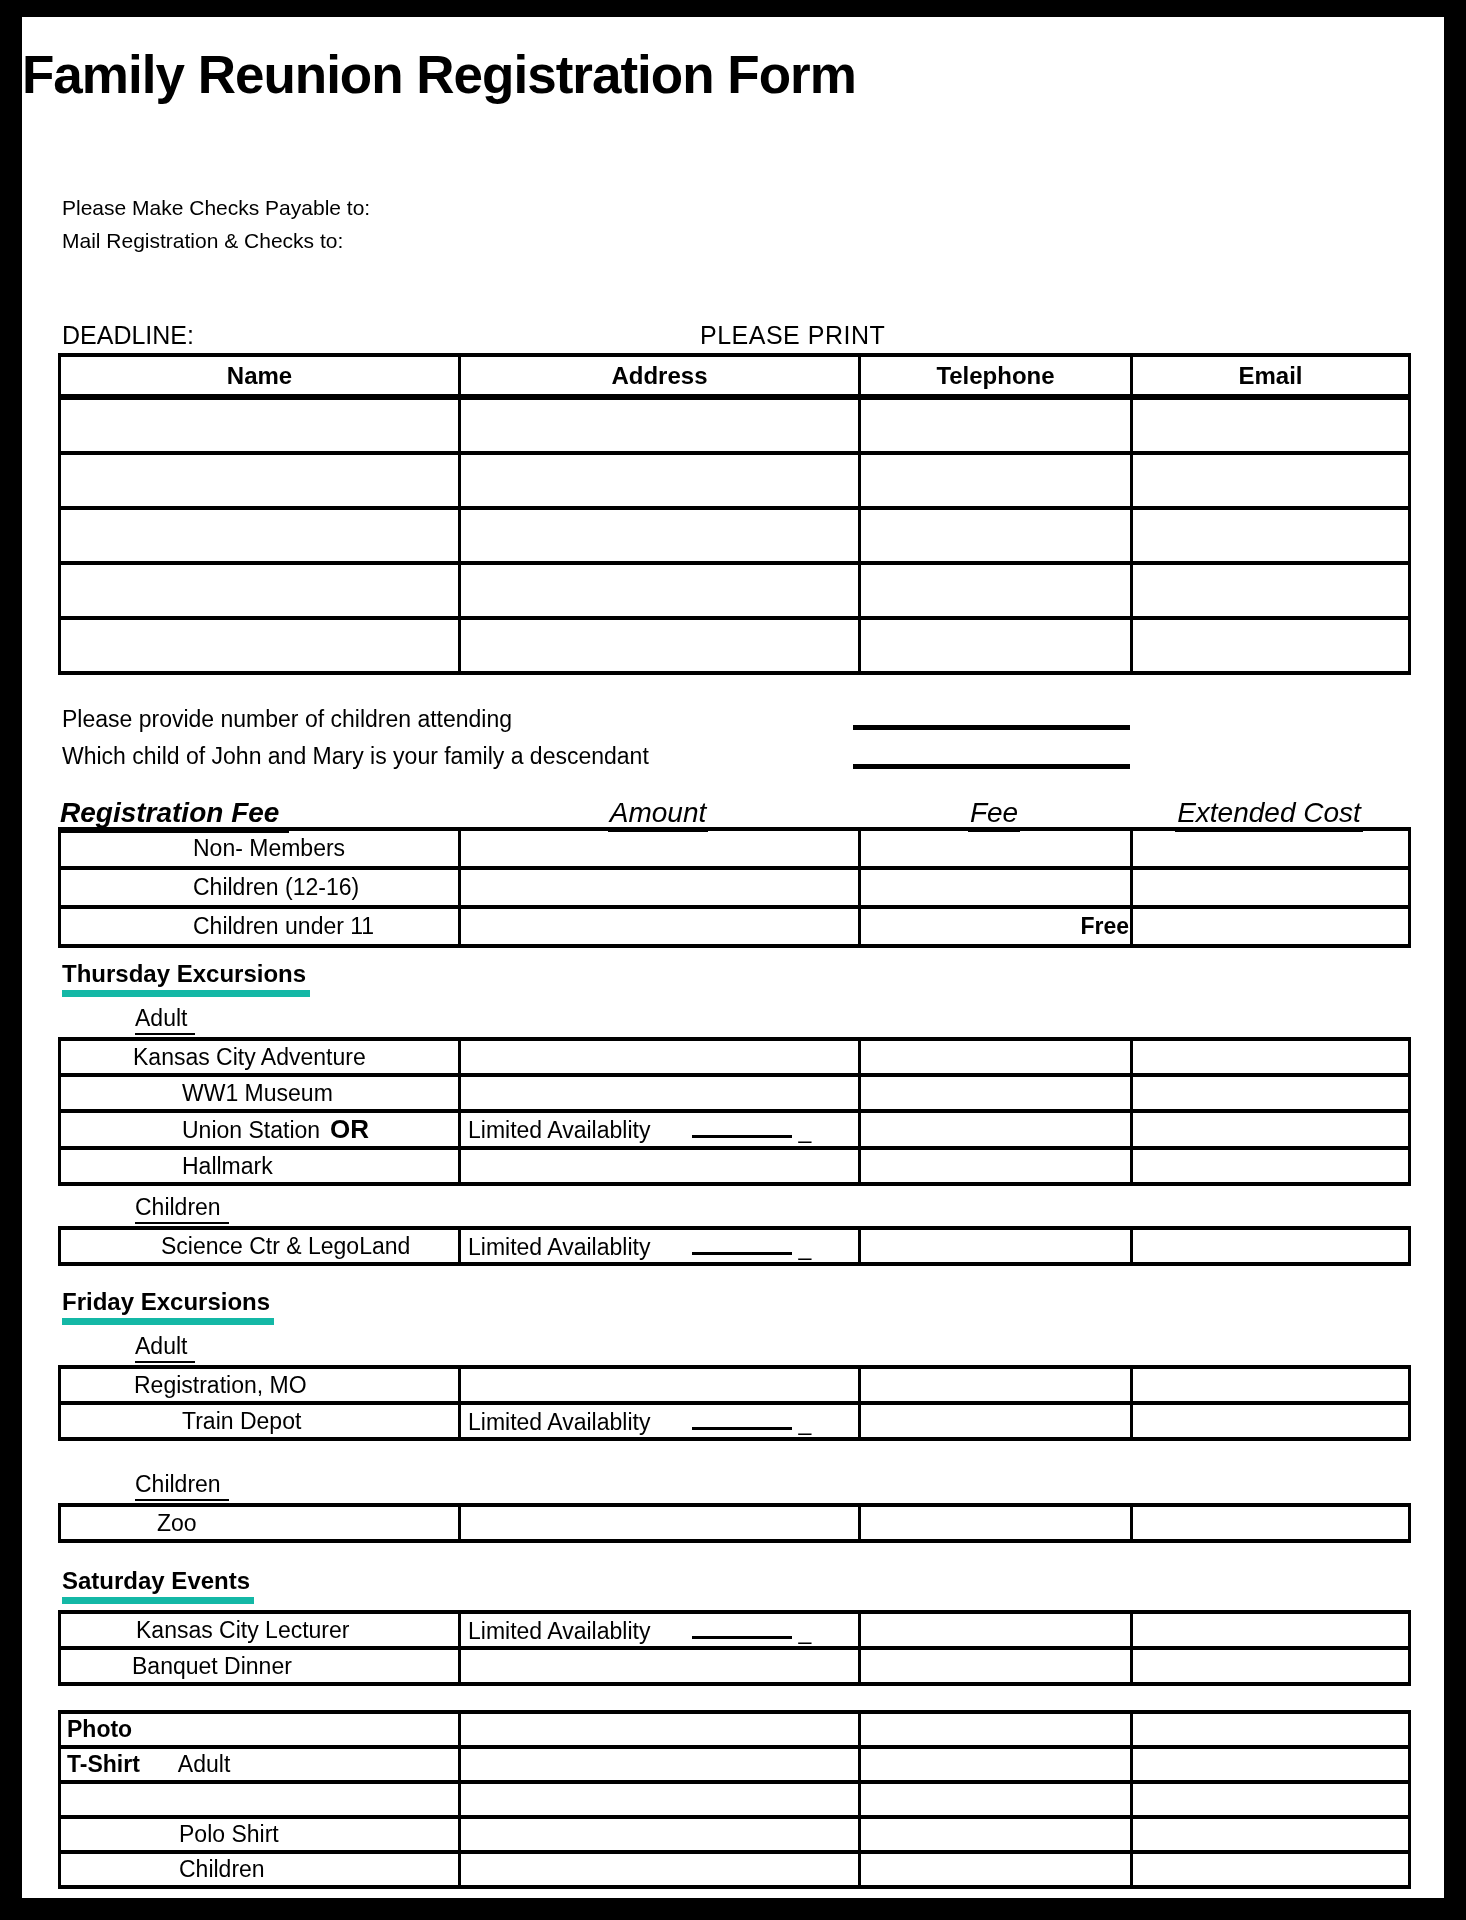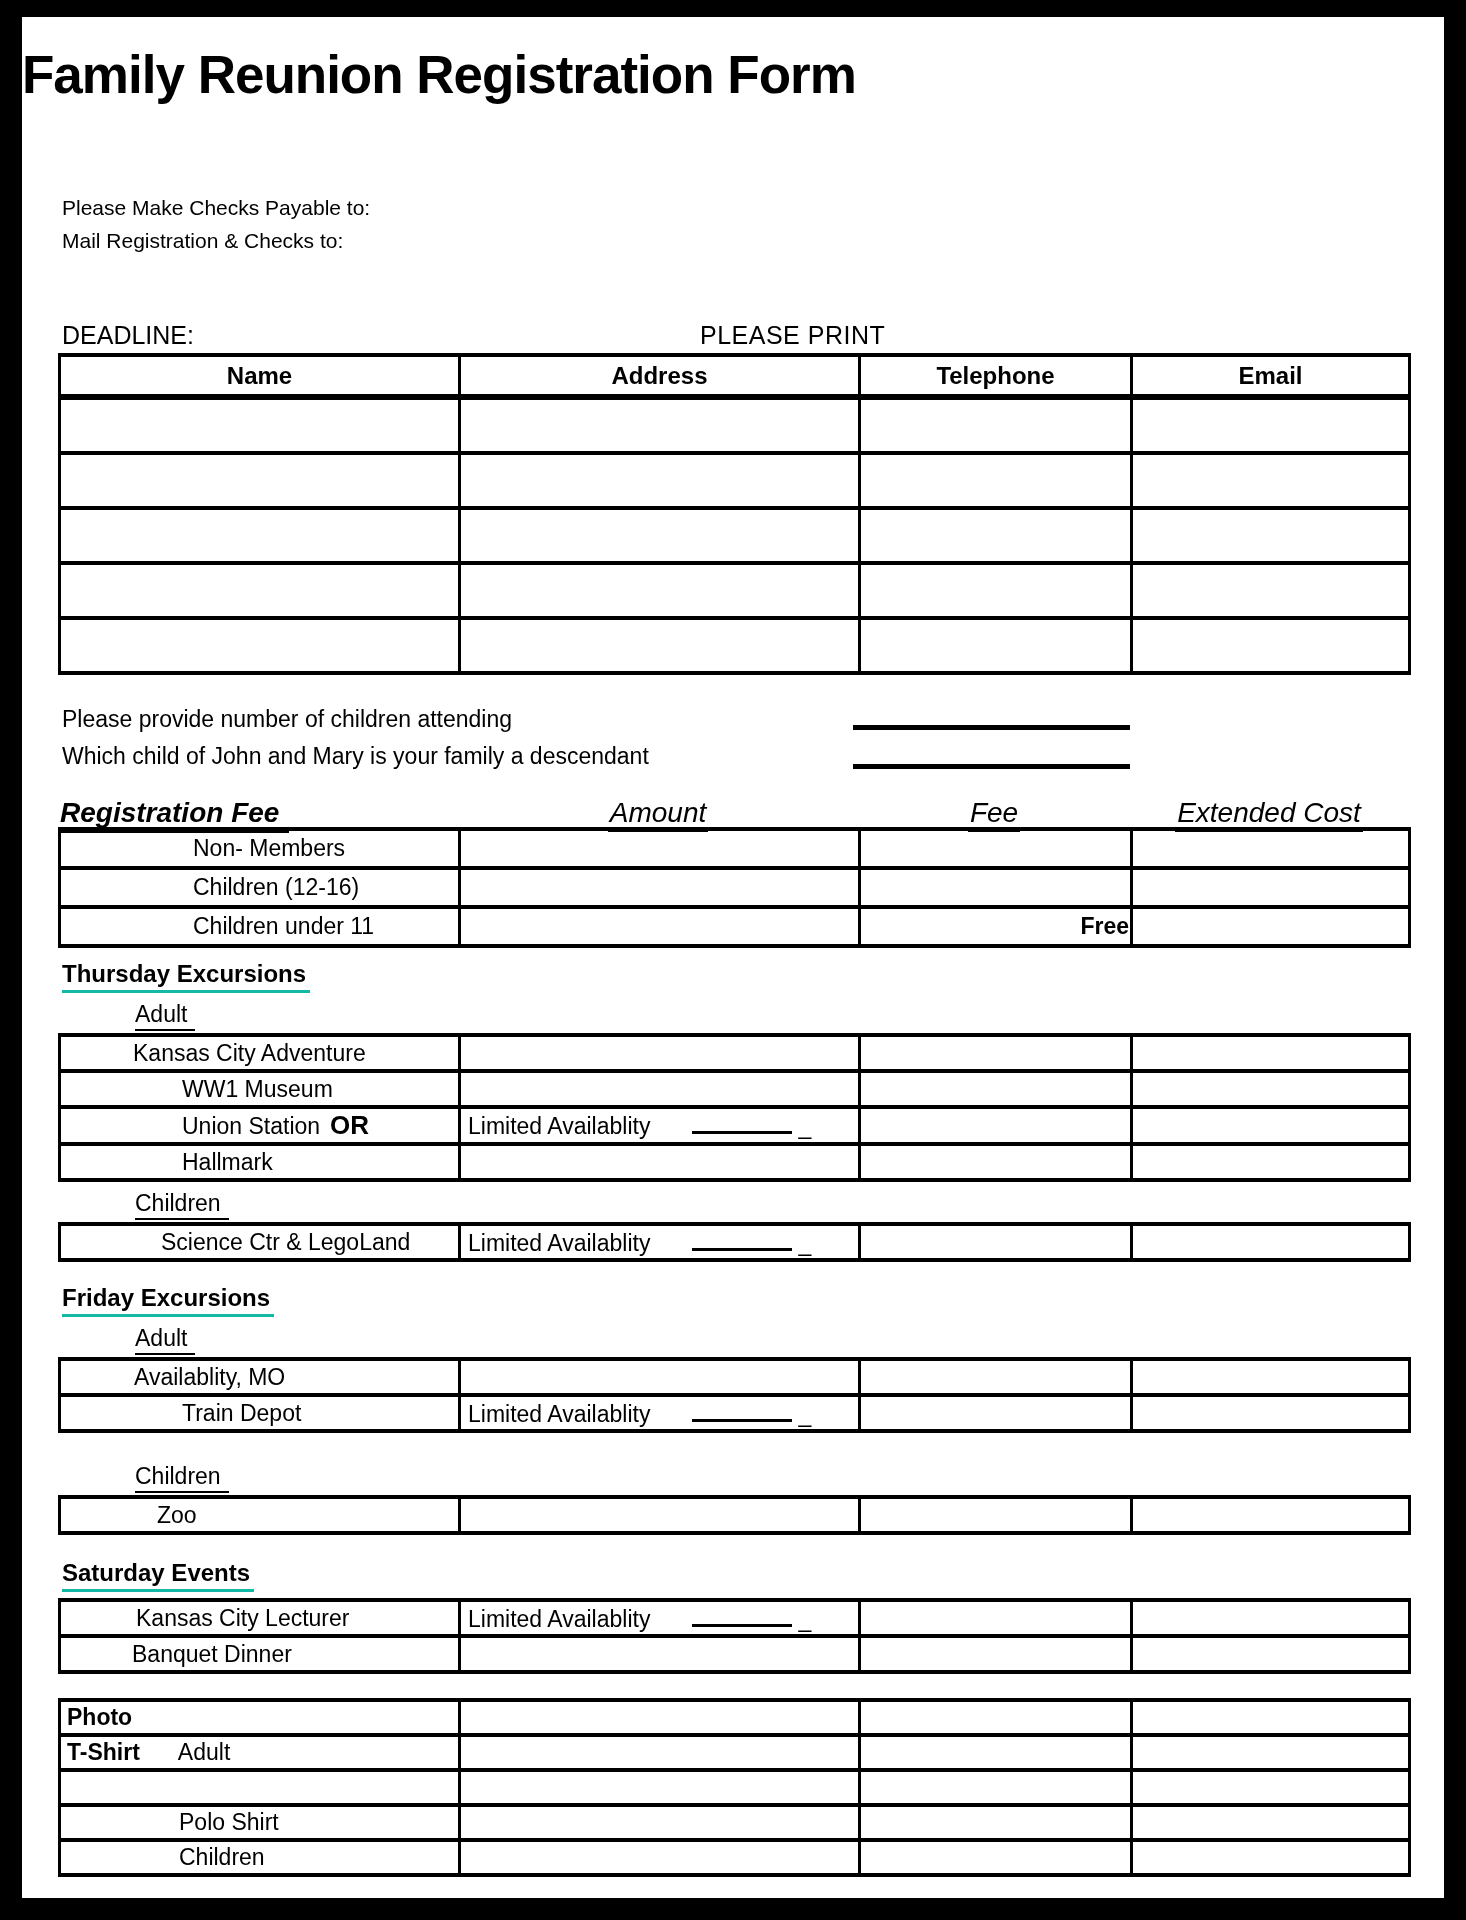--- a/index.html
+++ b/index.html
@@ -43,21 +43,21 @@
   .regfee-head .cell{text-align:center;}
   .regfee-head .cell.first{text-align:left;}
   .u{display:inline-block;border-bottom:2px solid #000;padding:0 2px 1px 2px;}
   .u.bold{font-weight:bold;border-bottom-width:3px;padding-right:10px;}
   table.regfee{margin-top:2px;}
   .regfee td{height:33px;}
   .regfee td.lbl{padding-left:132px;}
   .regfee td.free{font-weight:bold;text-align:right;}
   
   .sec-head{margin:0 0 0 40px;font-size:24px;font-weight:bold;}
-  .sec-head span{display:inline-block;border-bottom:3px solid #14b8a6;padding:0 4px 2px 0;}
+  .sec-head span{display:inline-block;border-bottom:7px solid #14b8a6;padding:0 4px 2px 0;}
   .mt-thu{margin-top:12px;}
   .mt-fri{margin-top:22px;}
   .mt-sat{margin-top:24px;}
   .sub{margin:8px 0 2px 113px;font-size:23px;}
   .sub span{display:inline-block;border-bottom:2px solid #000;padding:0 8px 1px 0;}
   .sub.g30{margin-top:30px;}
   table.exc td{height:30px;}
   .pl72{padding-left:72px;}.pl121{padding-left:121px;}.pl100{padding-left:100px;}
   .pl73{padding-left:73px;}.pl96{padding-left:96px;}.pl75{padding-left:75px;}
   .pl71{padding-left:71px;}
@@ -250,21 +250,21 @@
   </div>
   <table class="exc">
     <colgroup>
         <col class="c1">
         <col class="c2">
         <col class="c3">
         <col class="c4">
       </colgroup>
     <tbody>
       <tr>
-        <td class="pl73">Availablity, MO</td>
+        <td class="pl73">Registration, MO</td>
         <td></td>
         <td></td>
         <td></td>
       </tr>
       <tr>
         <td class="pl121">Train Depot</td>
         <td class="note"><span>Limited Availablity</span><span class="la-blank"></span><span class="la-tail">_</span></td>
         <td></td>
         <td></td>
       </tr>

